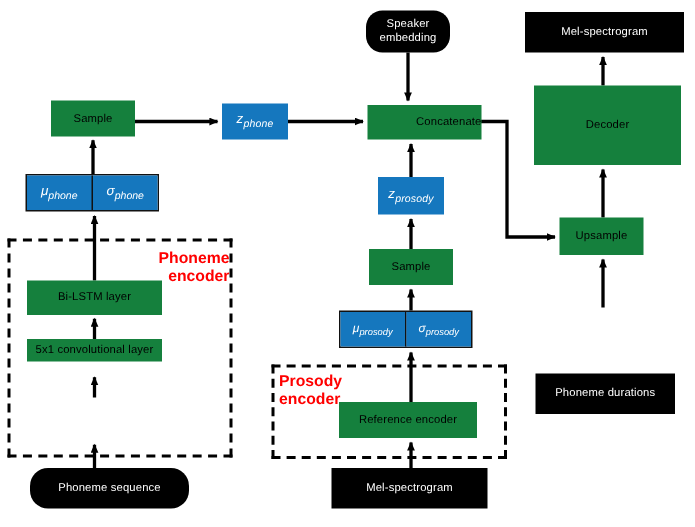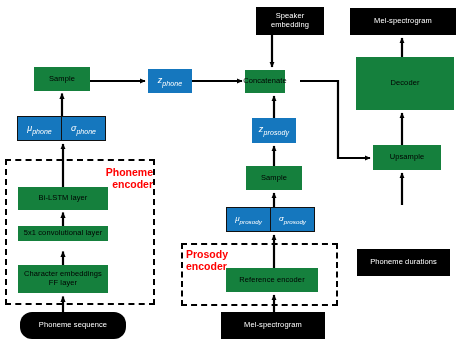--- a/index.html
+++ b/index.html
@@ -146,24 +146,20 @@
       <line x1="402" y1="145" x2="402" y2="113"></line>
 
       <line x1="402" y1="57" x2="402" y2="38"></line>
     </g>
   </svg>
 
   <div class="node black" style="left:20px; top:312px; width:106px; height:27px;border-radius:12px;">
     <span>Phoneme sequence</span>
   </div>
 
-  <div class="node orange" style="left:18px; top:265px; width:90px; height:28px; white-space:pre-line;">
-    <span>Character embeddings
-FF layer</span>
-  </div>
 
   <div class="node orange" style="left:18px; top:226px; width:90px; height:15px;">
     <span>5x1  convolutional layer</span>
   </div>
 
   <div class="node orange" style="left:18px; top:187px; width:90px; height:23px;">
     <span>Bi-LSTM layer</span>
   </div>
 
   <div class="split" style="left:17px; top:116px; width:89px; height:25px;">
@@ -176,26 +172,26 @@
   </div>
 
   <div class="node orange" style="left:34px; top:67px; width:56px; height:24px;">
     <span>Sample</span>
   </div>
 
   <div class="node blue" style="left:148px; top:69px; width:44px; height:24px;">
     <span class="mathlabel"><span>z</span><sub>phone</sub></span>
   </div>
 
-  <div class="node black" style="left:256px; top:7px; width:68px; height:28px; white-space:pre-line;">
+  <div class="node black" style="left:244px; top:7px; width:56px; height:28px; white-space:pre-line;border-radius:11px;">
     <span>Speaker
 embedding</span>
   </div>
 
-  <div class="node orange" style="left:245px; top:70px; width:40px; height:23px;">
+  <div class="node orange" style="left:245px; top:70px; width:76px; height:23px;justify-content:flex-end;">
     <span>Concatenate</span>
   </div>
 
   <div class="node blue" style="left:252px; top:118px; width:44px; height:25px;">
     <span class="mathlabel"><span>z</span><sub>prosody</sub></span>
   </div>
 
   <div class="node orange" style="left:246px; top:166px; width:56px; height:24px;">
     <span>Sample</span>
   </div>
@@ -210,21 +206,21 @@
   </div>
 
   <div class="node orange" style="left:226px; top:268px; width:92px; height:24px;">
     <span>Reference encoder</span>
   </div>
 
   <div class="node black" style="left:221px; top:312px; width:104px; height:27px;">
     <span>Mel-spectrogram</span>
   </div>
 
-  <div class="node orange" style="left:373px; top:145px; width:68px; height:25px;">
+  <div class="node orange" style="left:373px; top:145px; width:56px; height:25px;">
     <span>Upsample</span>
   </div>
 
   <div class="node black" style="left:357px; top:205px; width:93px; height:27px;margin-top:44px;">
     <span>Phoneme durations</span>
   </div>
 
   <div class="node orange" style="left:356px; top:57px; width:98px; height:53px;">
     <span>Decoder</span>
   </div>

